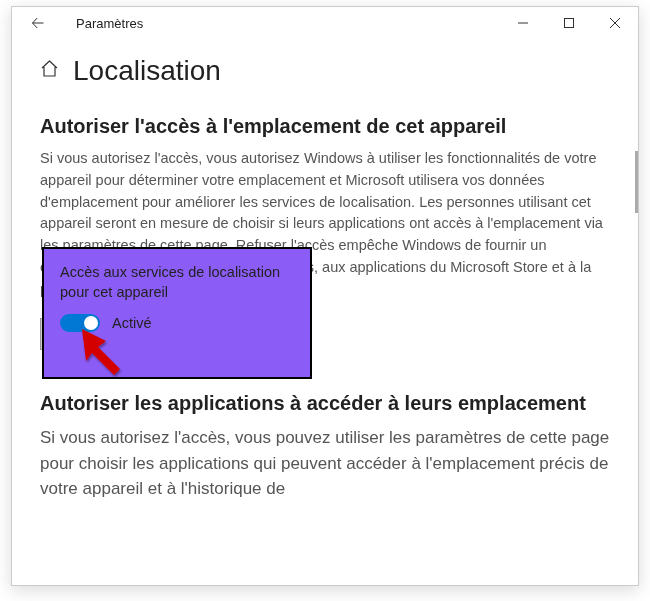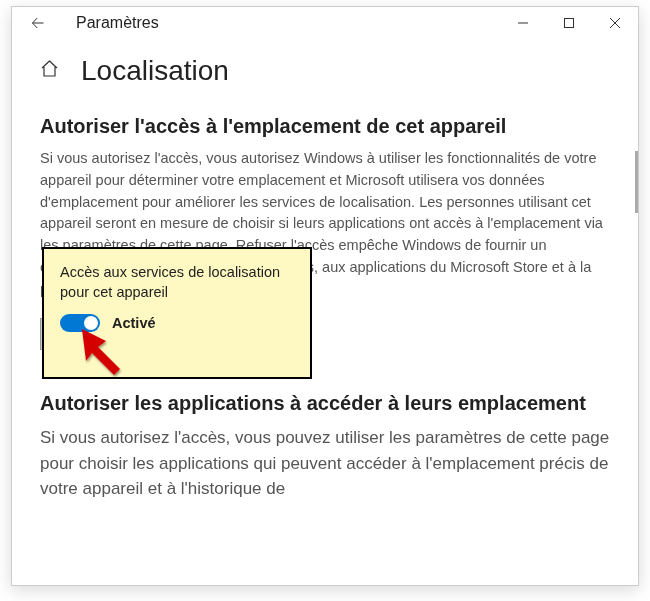--- a/index.html
+++ b/index.html
@@ -30,21 +30,21 @@
     .back-btn {
       width: 40px;
       height: 32px;
       display: flex;
       align-items: center;
       justify-content: center;
       font-size: 13px;
       color: #333;
     }
     .window-title {
-      font-size: 16px;
+      font-size: 13px;
       color: #222;
       margin-left: 18px;
     }
     .win-controls {
       margin-left: auto;
       display: flex;
     }
     .win-btn {
       width: 46px;
       height: 32px;
@@ -57,21 +57,21 @@
     }
     .content {
       padding: 16px 28px 0 28px;
       height: calc(100% - 32px);
       overflow: hidden;
       position: relative;
     }
     .page-header {
       display: flex;
       align-items: center;
-      gap: 22px;
+      gap: 14px;
       margin-bottom: 28px;
     }
     .home-icon {
       font-size: 18px;
       color: #333;
     }
     .page-title {
       font-size: 28px;
       font-weight: 400;
       color: #222;
@@ -113,21 +113,21 @@
       height: 62px;
       background: #aaa;
     }
     
     .callout {
       position: absolute;
       left: 30px;
       top: 240px;
       width: 270px;
       height: 132px;
-      background: #fef9c3;
+      background: #8b5cf6;
       border: 2px solid #000;
       padding: 14px 16px;
       z-index: 20;
     }
     .callout-title {
       font-size: 14.5px;
       line-height: 1.35;
       color: #222;
       margin-bottom: 12px;
     }
@@ -149,21 +149,20 @@
       right: 2px;
       top: 2px;
       width: 14px;
       height: 14px;
       border-radius: 50%;
       background: #fff;
     }
     .toggle-label {
       font-size: 14.5px;
       color: #222;
-      font-weight: bold;
     }
     .arrow {
       position: absolute;
       left: 66px;
       top: 318px;
       z-index: 30;
       pointer-events: none;
     }
     .second-body {
       font-size: 17px;

